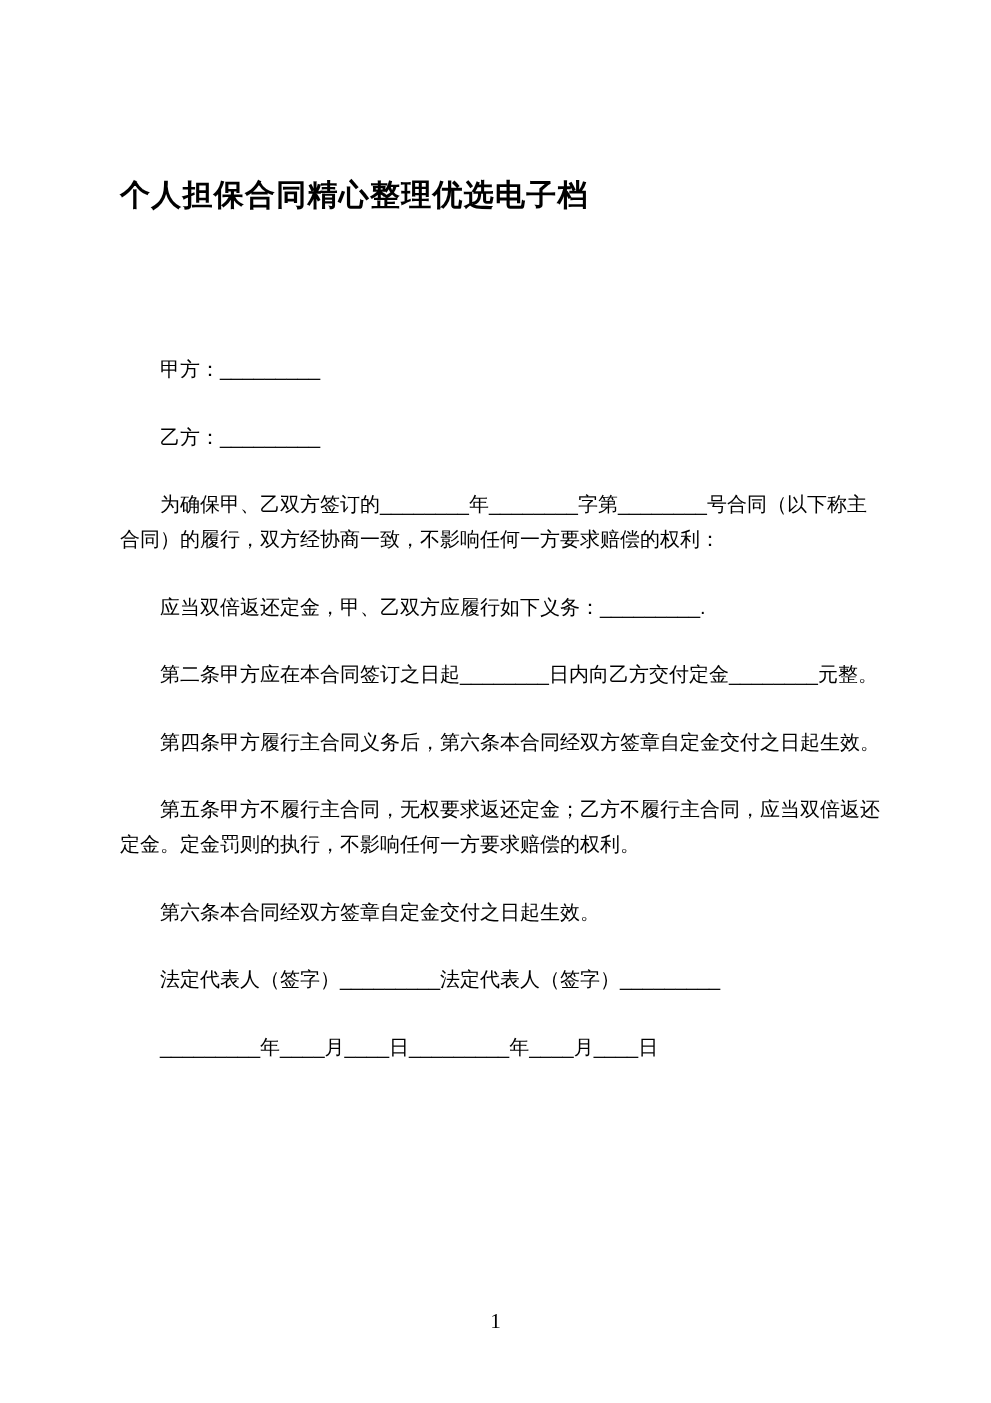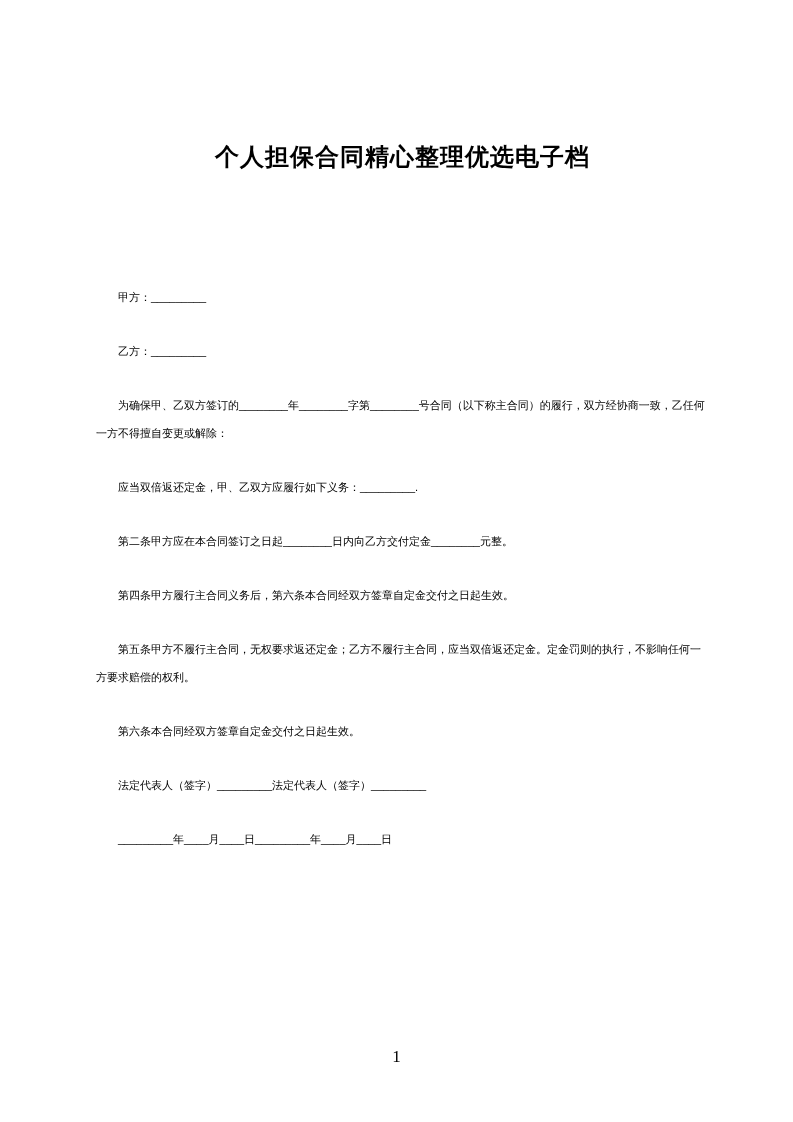--- a/index.html
+++ b/index.html
@@ -20,26 +20,25 @@
     width: 793px;
     height: 1122px;
     padding: 141px 84px 0 96px;
     background: #ffffff;
   }
   .doc-title {
     margin: 0 0 110px 0;
     font-size: 24px;
     line-height: 32px;
     font-weight: bold;
-    text-align: center;
     letter-spacing: 1px;
   }
   .para {
     margin: 0 0 26px 0;
-    font-size: 11px;
+    font-size: 16px;
     line-height: 28px;
     text-indent: 2em;
     font-weight: normal;
     word-break: break-all;
   }
   .page-footer {
     position: absolute;
     left: 0;
     top: 1046px;
     width: 793px;
@@ -50,21 +49,21 @@
   }
 </style>
 </head>
 <body>
 
 <div class="page">
   <h1 class="doc-title">个人担保合同精心整理优选电子档</h1>
 
   <p class="para">甲方：_________</p>
   <p class="para">乙方：_________</p>
-  <p class="para">为确保甲、乙双方签订的________年________字第________号合同（以下称主合同）的履行，双方经协商一致，乙任何一方不得擅自变更或解除：</p>
+  <p class="para">为确保甲、乙双方签订的________年________字第________号合同（以下称主合同）的履行，双方经协商一致，不影响任何一方要求赔偿的权利：</p>
   <p class="para">应当双倍返还定金，甲、乙双方应履行如下义务：_________.</p>
   <p class="para">第二条甲方应在本合同签订之日起________日内向乙方交付定金________元整。</p>
   <p class="para">第四条甲方履行主合同义务后，第六条本合同经双方签章自定金交付之日起生效。</p>
   <p class="para">第五条甲方不履行主合同，无权要求返还定金；乙方不履行主合同，应当双倍返还定金。定金罚则的执行，不影响任何一方要求赔偿的权利。</p>
   <p class="para">第六条本合同经双方签章自定金交付之日起生效。</p>
   <p class="para">法定代表人（签字）_________法定代表人（签字）_________</p>
   <p class="para">_________年____月____日_________年____月____日</p>
 </div>
 
 <div class="page-footer">1</div>

